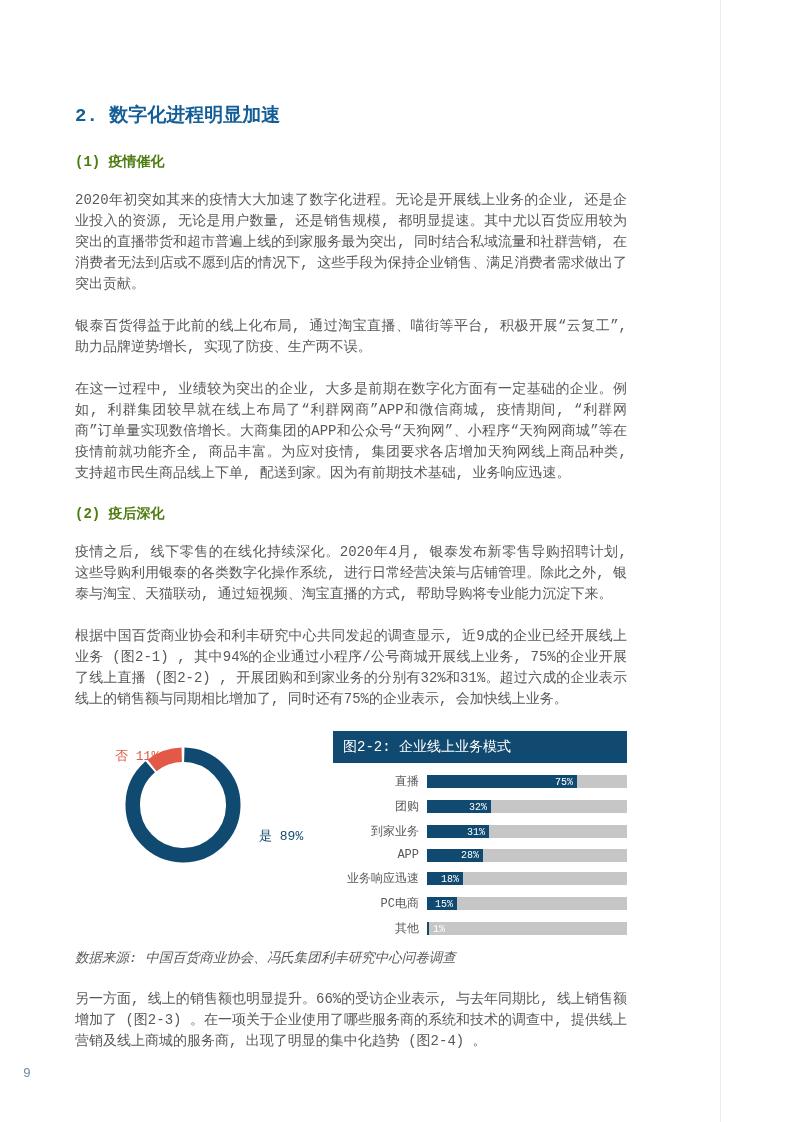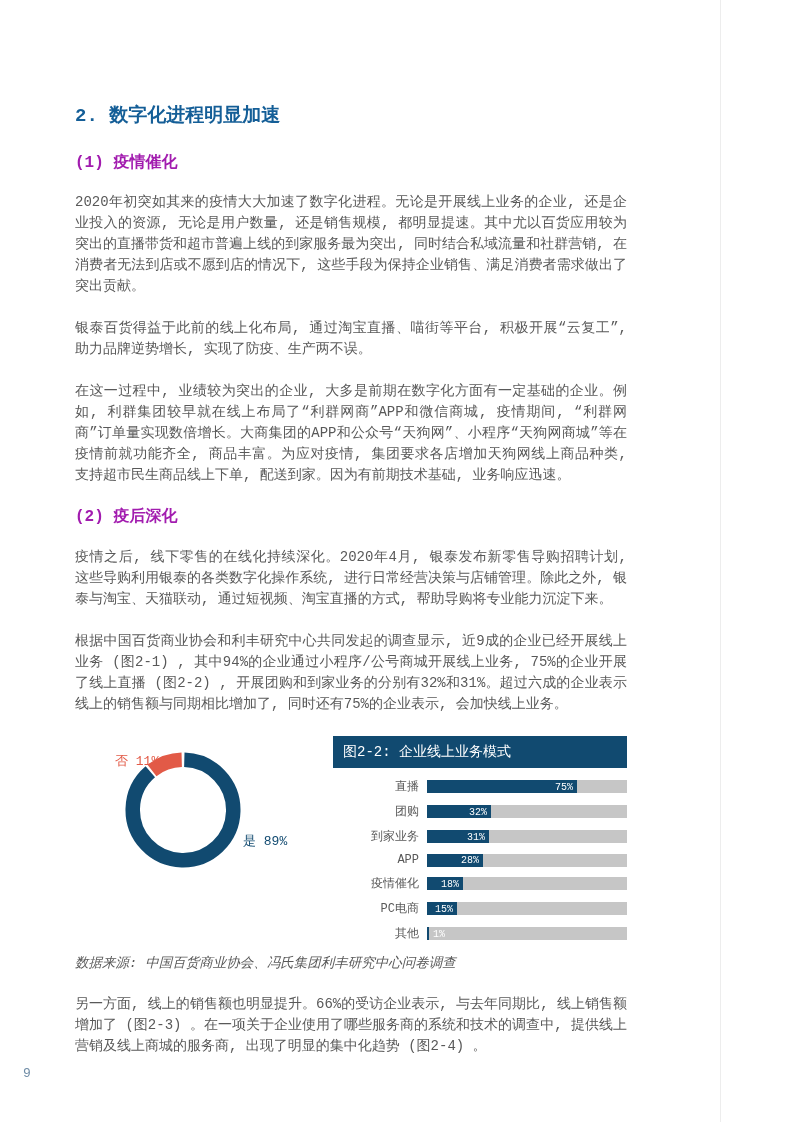--- a/index.html
+++ b/index.html
@@ -5,37 +5,37 @@
   * { box-sizing: border-box; }
   html,body { margin:0; padding:0; background:#fff; }
   .page {
     width:720px; height:1122px; position:relative; background:#ffffff;
     font-family:Liberation Mono, monospace; overflow:hidden;
     outline:1px solid #ededed;
   }
   .content { position:absolute; top:104px; left:75px; width:552px; }
 
   .h1 { font-size:19px; font-weight:bold; color:#145e97; margin:0 0 24px 0; line-height:1.3; }
-  .h2 { font-size:16px; font-weight:bold; color:#a21caf; margin:0 0 19px 0; line-height:1.3; }
+  .h2 { font-size:14px; font-weight:bold; color:#4d7c0f; margin:0 0 19px 0; line-height:1.3; }
   .para { font-size:14px; line-height:21px; color:#595959; margin:0 0 21px 0; text-align:justify; }
 
   .figures { display:flex; gap:34px; margin:3px 0 14px 0; }
   .fig { margin:0; }
   .fig-donut { width:224px; flex:none; }
   .fig-bars { flex:1; min-width:0; }
   .fig-title {
     background:#114a70; color:#ffffff; font-size:14px; line-height:18px;
     padding:7px 10px; white-space:nowrap; overflow:hidden;
   }
 
   .donut-wrap { position:relative; height:172px; }
   .donut-svg { position:absolute; left:50px; top:16px; }
   .donut-label { position:absolute; font-size:13px; white-space:nowrap; }
   .no-label  { left:40px; top:16px;  color:#e25a47; }
-  .yes-label { left:168px; top:96px; color:#114a70; }
+  .yes-label { left:184px; top:96px; color:#114a70; }
 
   .bars { padding-top:10px; height:172px; }
   .bar-row { display:flex; align-items:center; margin-bottom:8px; }
   .bar-label {
     width:94px; flex:none; text-align:right; padding-right:8px;
     font-size:12px; color:#595959; white-space:nowrap;
   }
   .bar-track { flex:1; height:13px; background:#c6c6c6; position:relative; }
   .bar-fill  { height:100%; background:#114a70; position:relative; }
   .bar-val {
@@ -107,21 +107,21 @@
             </div>
             <div class="bar-row">
               <div class="bar-label">APP</div>
               <div class="bar-track" style="background: rgb(198, 198, 198);">
                 <div class="bar-fill" style="width: 28%; background: rgb(17, 74, 112);">
                   <span class="bar-val" style="color: rgb(255, 255, 255);">28%</span>
                 </div>
               </div>
             </div>
             <div class="bar-row">
-              <div class="bar-label">疫情催化</div>
+              <div class="bar-label">业务响应迅速</div>
               <div class="bar-track" style="background: rgb(198, 198, 198);">
                 <div class="bar-fill" style="width: 18%; background: rgb(17, 74, 112);">
                   <span class="bar-val" style="color: rgb(255, 255, 255);">18%</span>
                 </div>
               </div>
             </div>
             <div class="bar-row">
               <div class="bar-label">PC电商</div>
               <div class="bar-track" style="background: rgb(198, 198, 198);">
                 <div class="bar-fill" style="width: 15%; background: rgb(17, 74, 112);">

